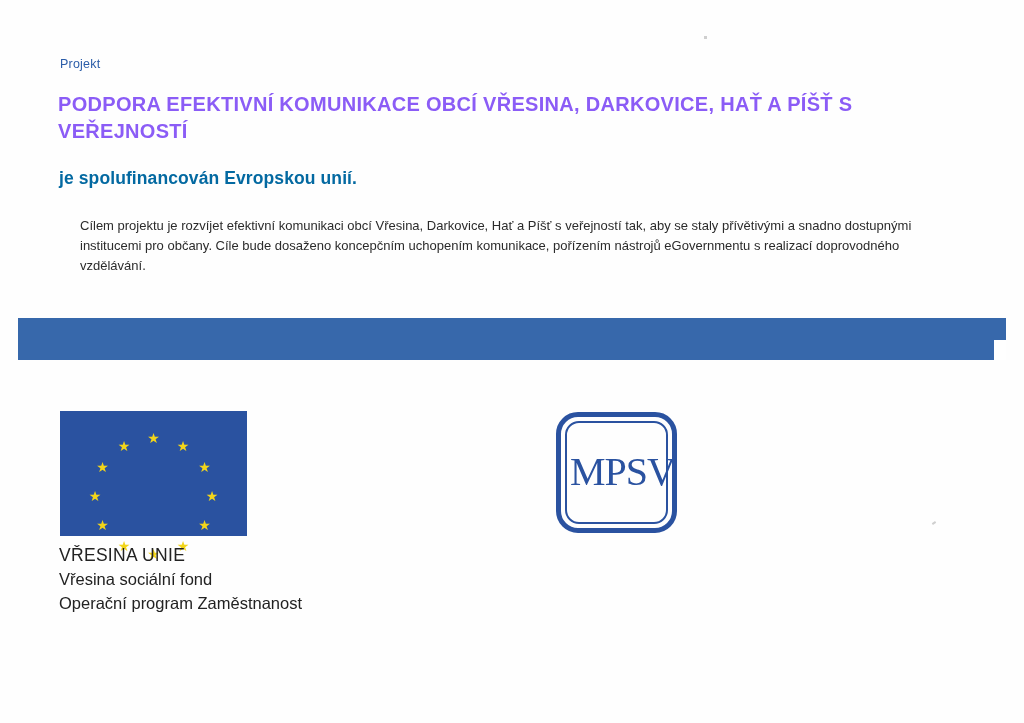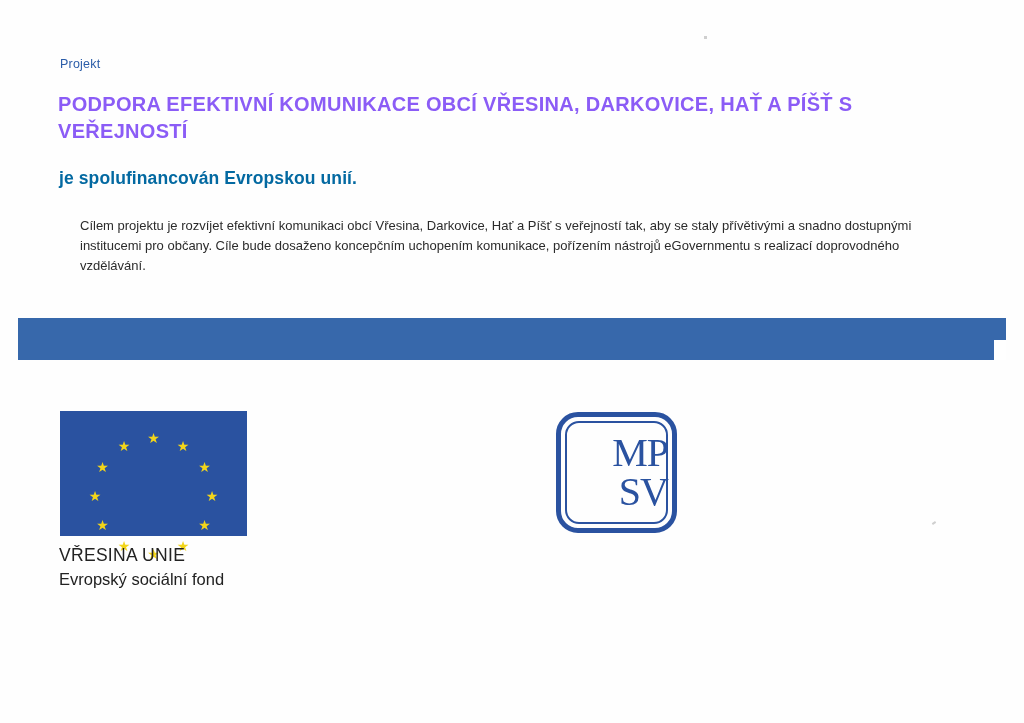--- a/index.html
+++ b/index.html
@@ -133,22 +133,22 @@
   .mpsv .frame-inner {
     position: absolute;
     inset: 9px;
     border: 2px solid #2a52a0;
     border-radius: 14px;
   }
   .mpsv .letters {
     position: absolute;
     inset: 9px;
     display: flex;
-    flex-direction: column;
-    align-items: flex-end;
+    flex-direction: row;
+    align-items: center;
     justify-content: center;
     color: #2a52a0;
     font-family: "Liberation Serif", serif;
     padding-left: 12px;
   }
   .mpsv .row {
     font-size: 40px;
     font-weight: normal;
     line-height: 0.96;
     letter-spacing: -1px;
@@ -188,21 +188,22 @@
     <div class="star" style="left:86.5px; top:136px;">★</div>
     <div class="star" style="left:57px; top:128px;">★</div>
     <div class="star" style="left:35.5px; top:107px;">★</div>
     <div class="star" style="left:28px; top:78px;">★</div>
     <div class="star" style="left:35.5px; top:49px;">★</div>
     <div class="star" style="left:57px; top:27.5px;">★</div>
   </div>
 
   <div class="eu-caption">
     <div class="l1">VŘESINA UNIE</div>
-    <div class="l2">Evropský sociální fond</div>
+    <div class="l2">Vřesina sociální fond</div>
+    <div class="l3">Operační program Zaměstnanost</div>
   </div>
 
   <div class="mpsv">
     <div class="frame-outer"></div>
     <div class="frame-inner"></div>
     <div class="letters">
       <div class="row row1">MP</div>
       <div class="row row2">SV</div>
     </div>
   </div>

